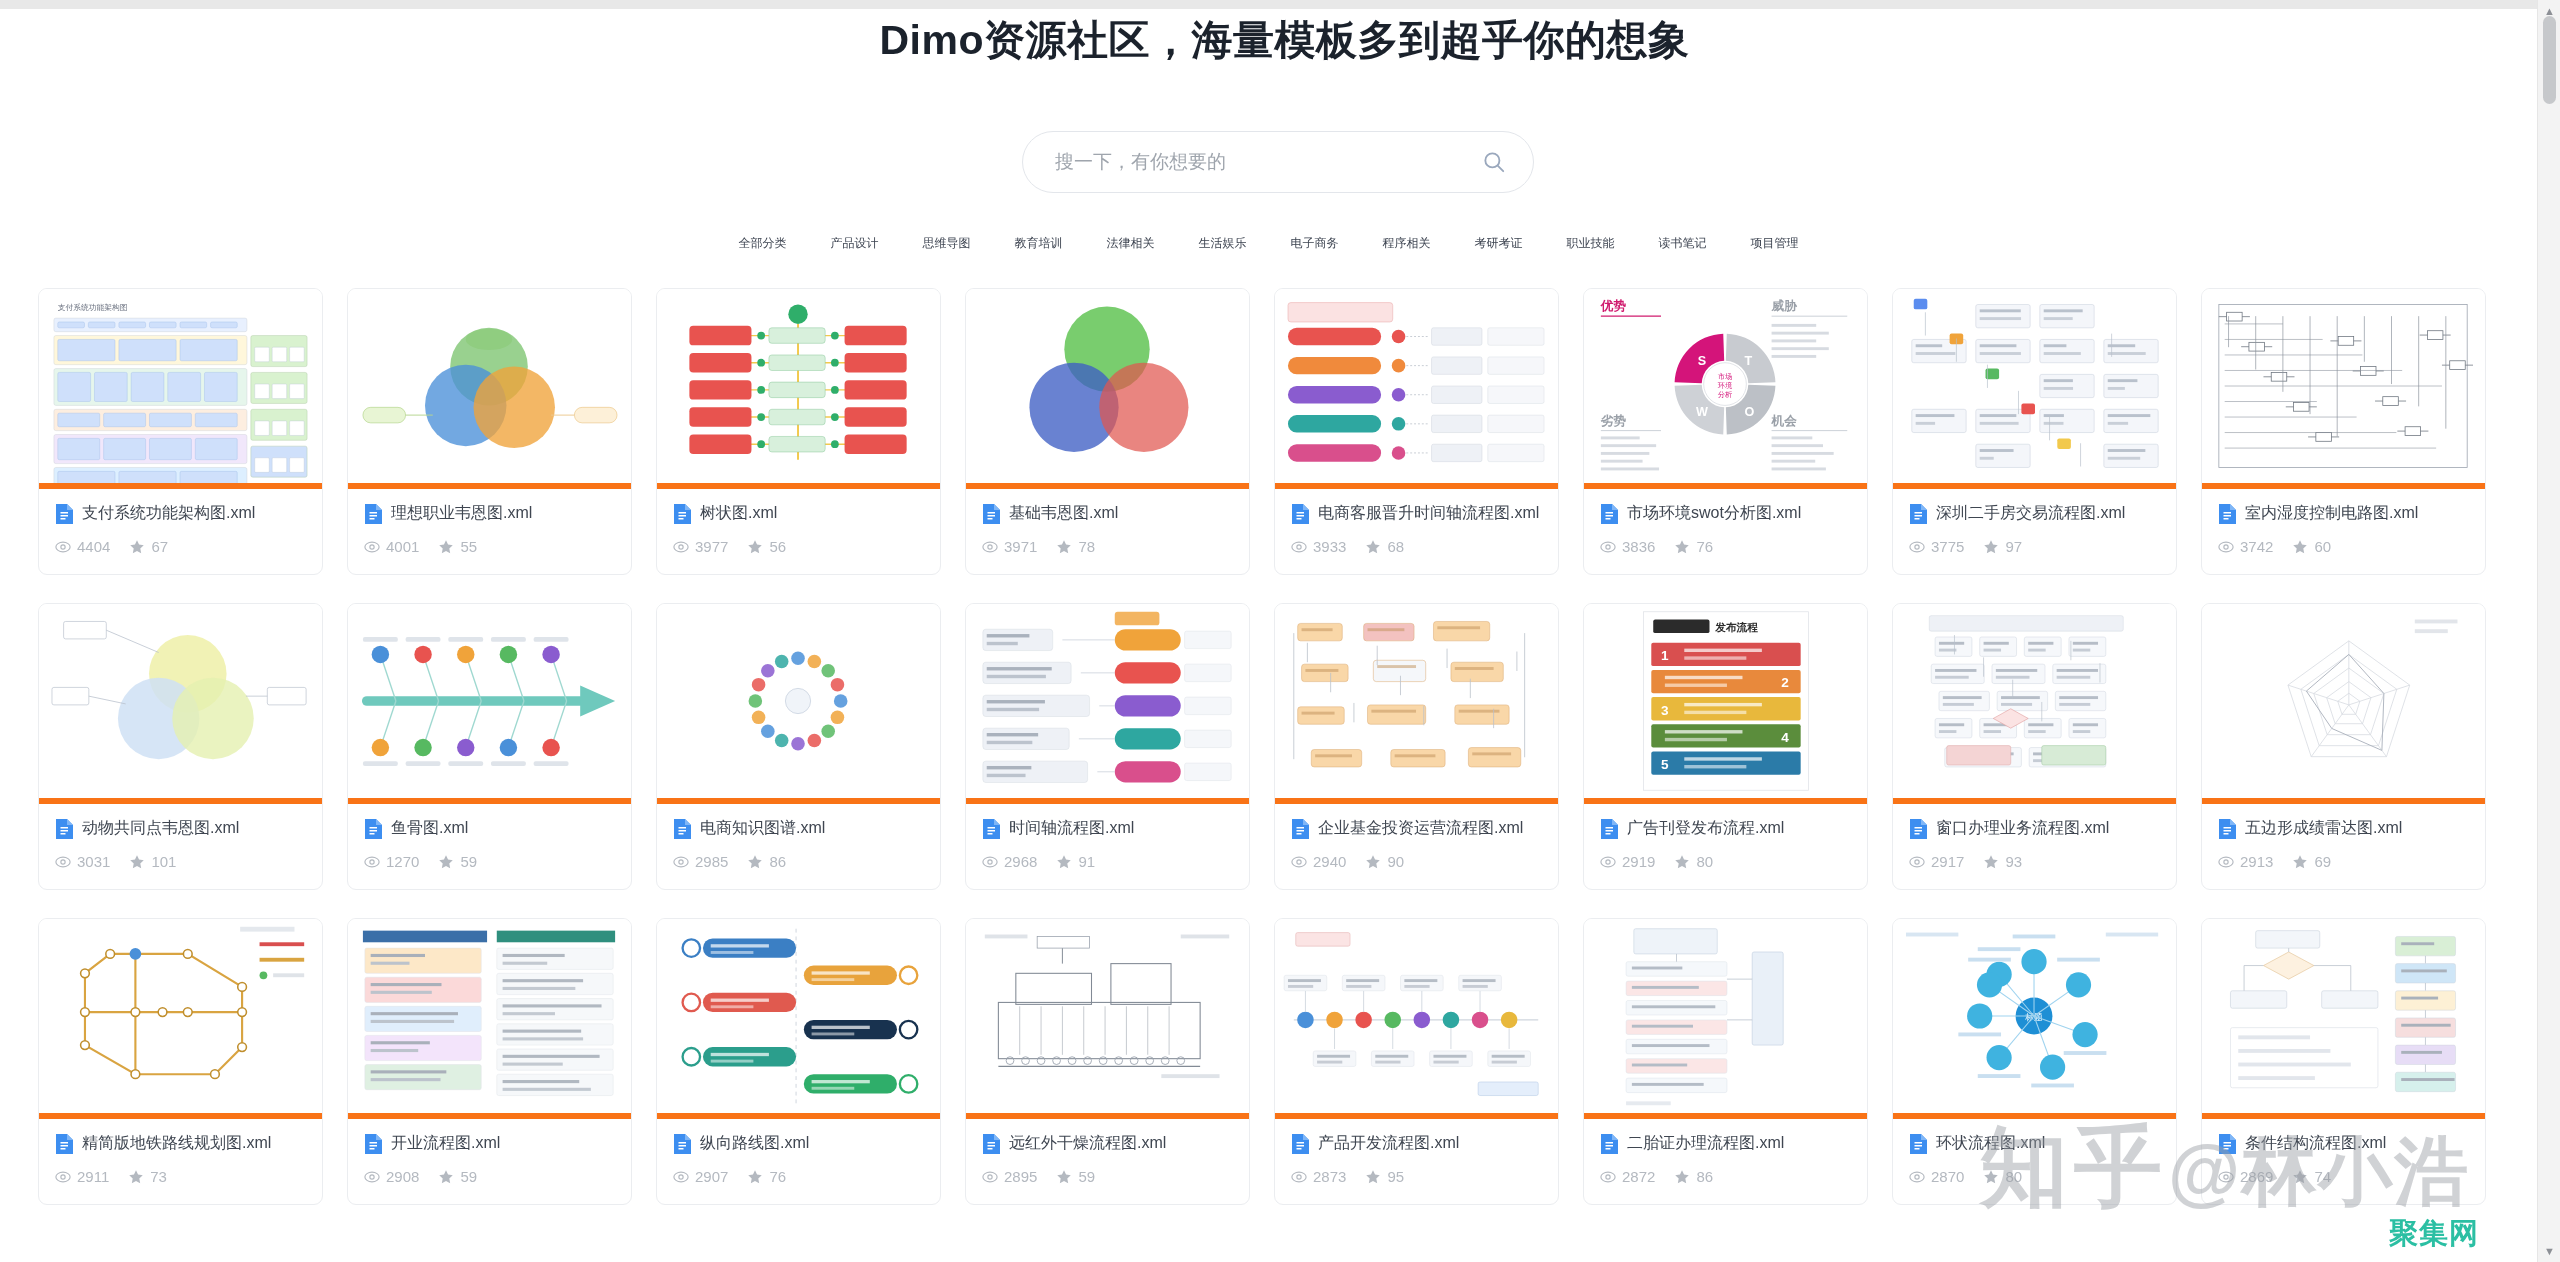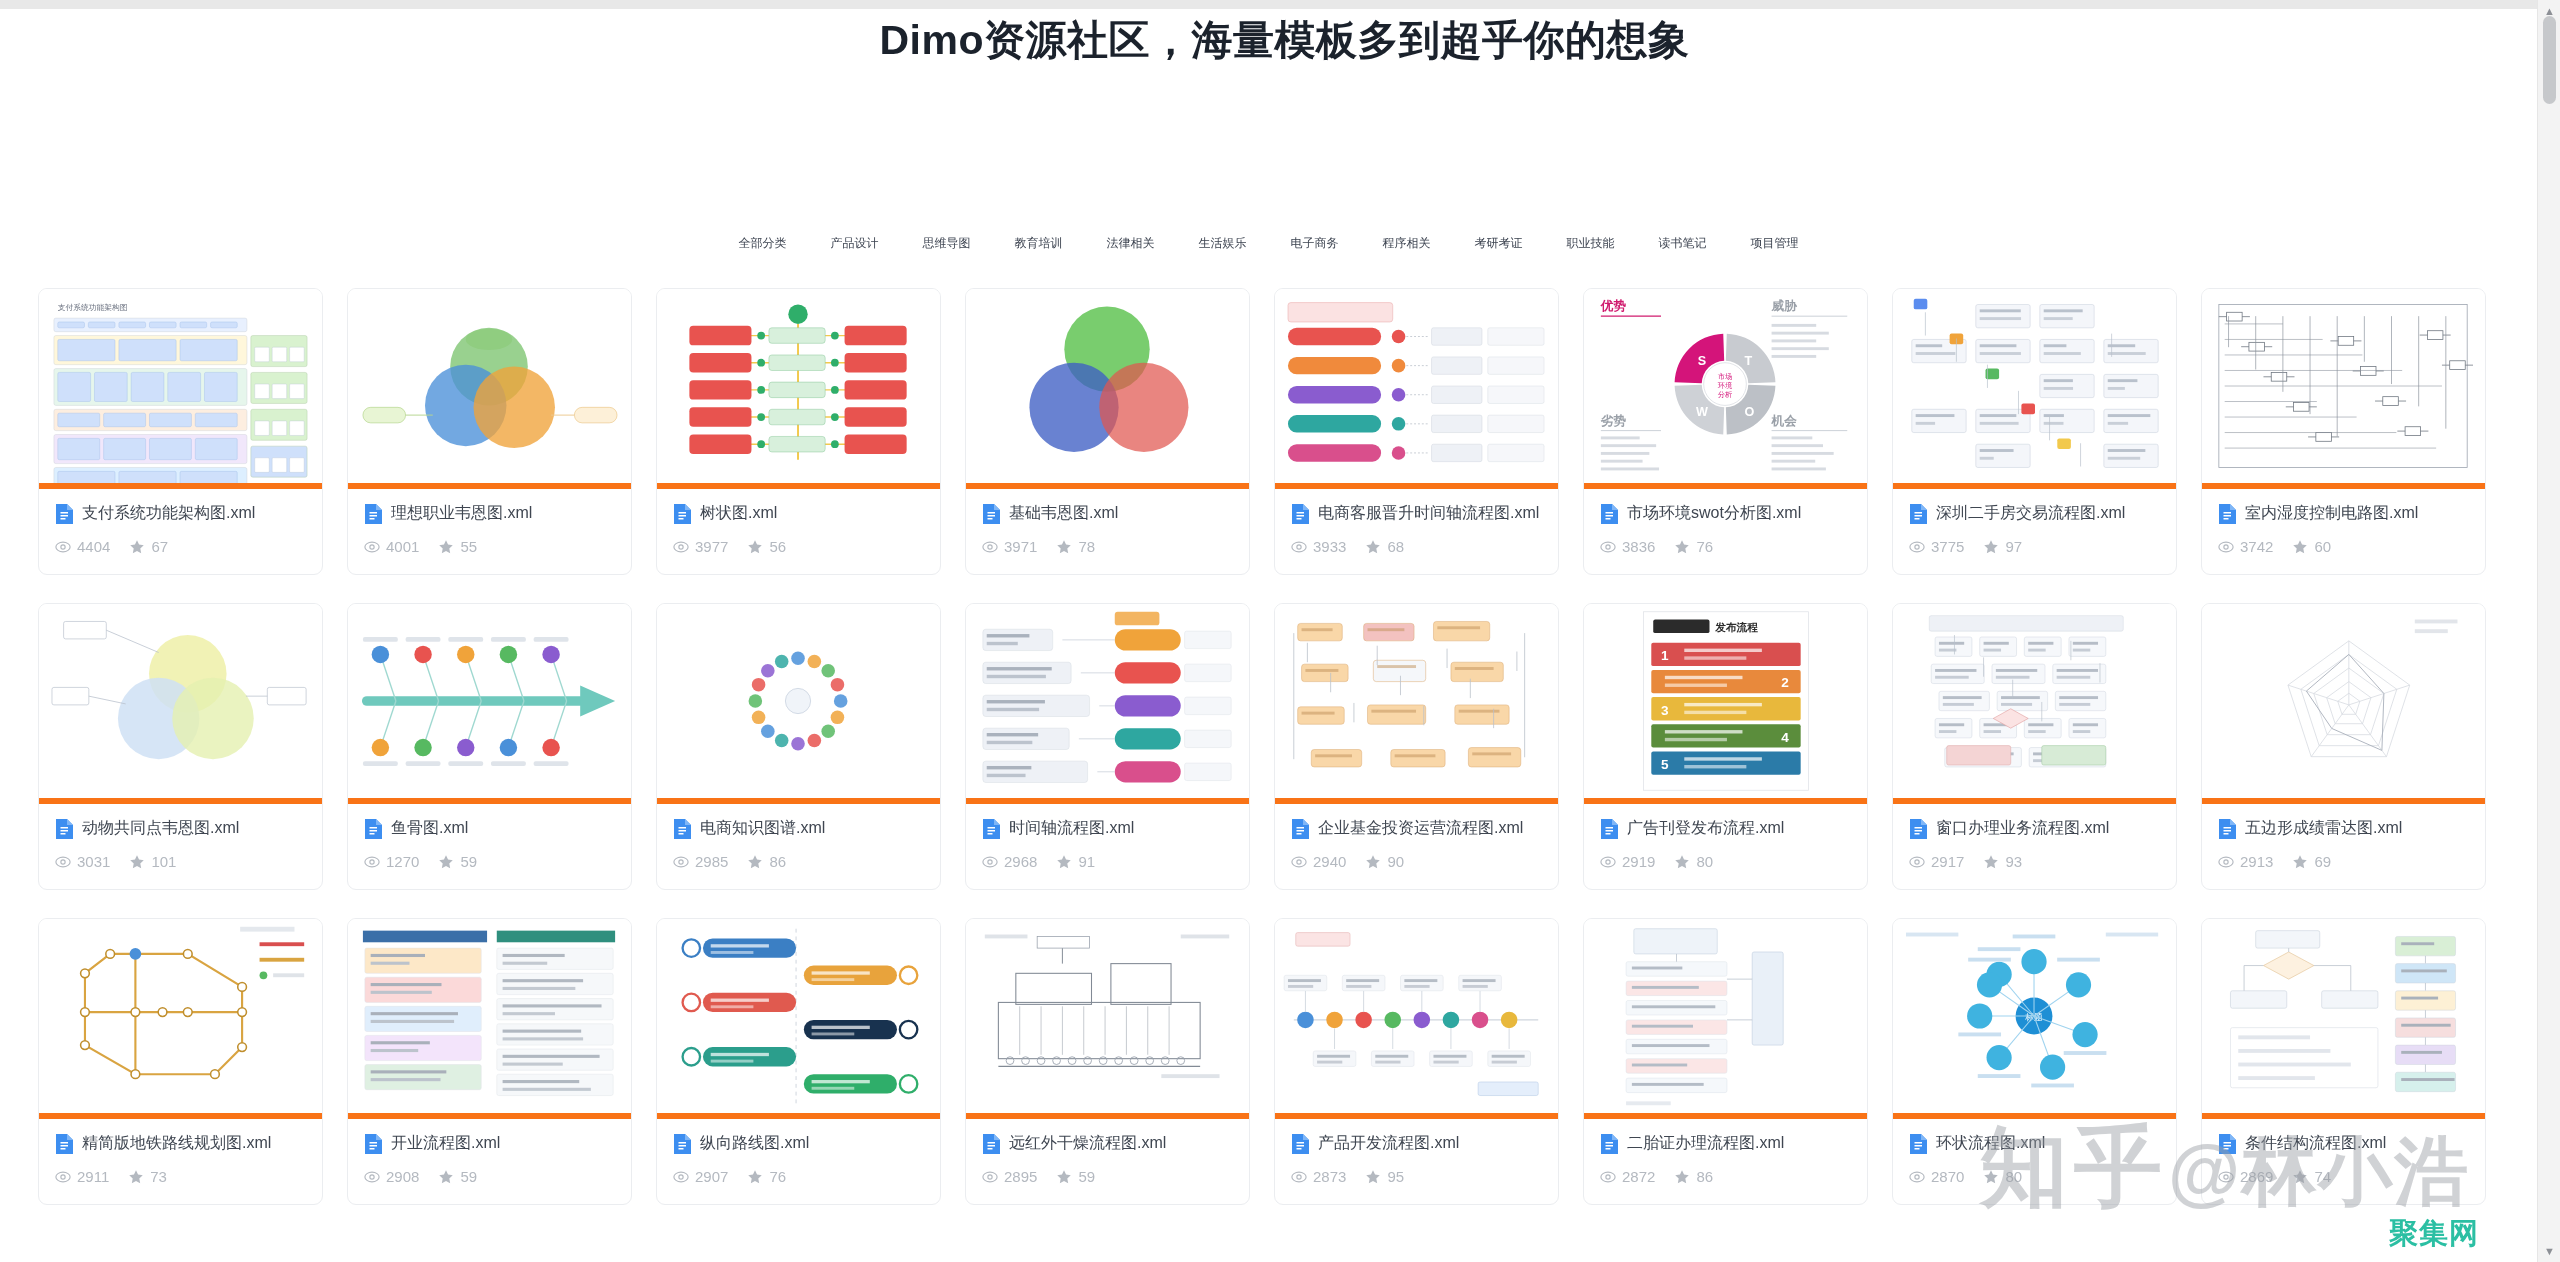--- a/index.html
+++ b/index.html
@@ -175,20 +175,29 @@
 <body>
 
 <div id="page">
 
   <div class="top-strip"></div>
 
   <div class="hero">
     <h1 class="hero-title">Dimo资源社区，海量模板多到超乎你的想象</h1>
   </div>
 
+  <div class="search-wrap">
+    <div class="search-box">
+      <input class="search-input" type="text" placeholder="搜一下，有你想要的" style="">
+      <svg class="search-icon" viewBox="0 0 24 24" fill="none" stroke="currentColor" stroke-width="1.7">
+        <circle cx="10.5" cy="10.5" r="6.5"></circle>
+        <line x1="15.4" y1="15.4" x2="20.5" y2="20.5" stroke-linecap="round"></line>
+      </svg>
+    </div>
+  </div>
 
   <div class="nav" id="nav">
       <div class="nav-item">全部分类</div>
       <div class="nav-item">产品设计</div>
       <div class="nav-item">思维导图</div>
       <div class="nav-item">教育培训</div>
       <div class="nav-item">法律相关</div>
       <div class="nav-item">生活娱乐</div>
       <div class="nav-item">电子商务</div>
       <div class="nav-item">程序相关</div>

